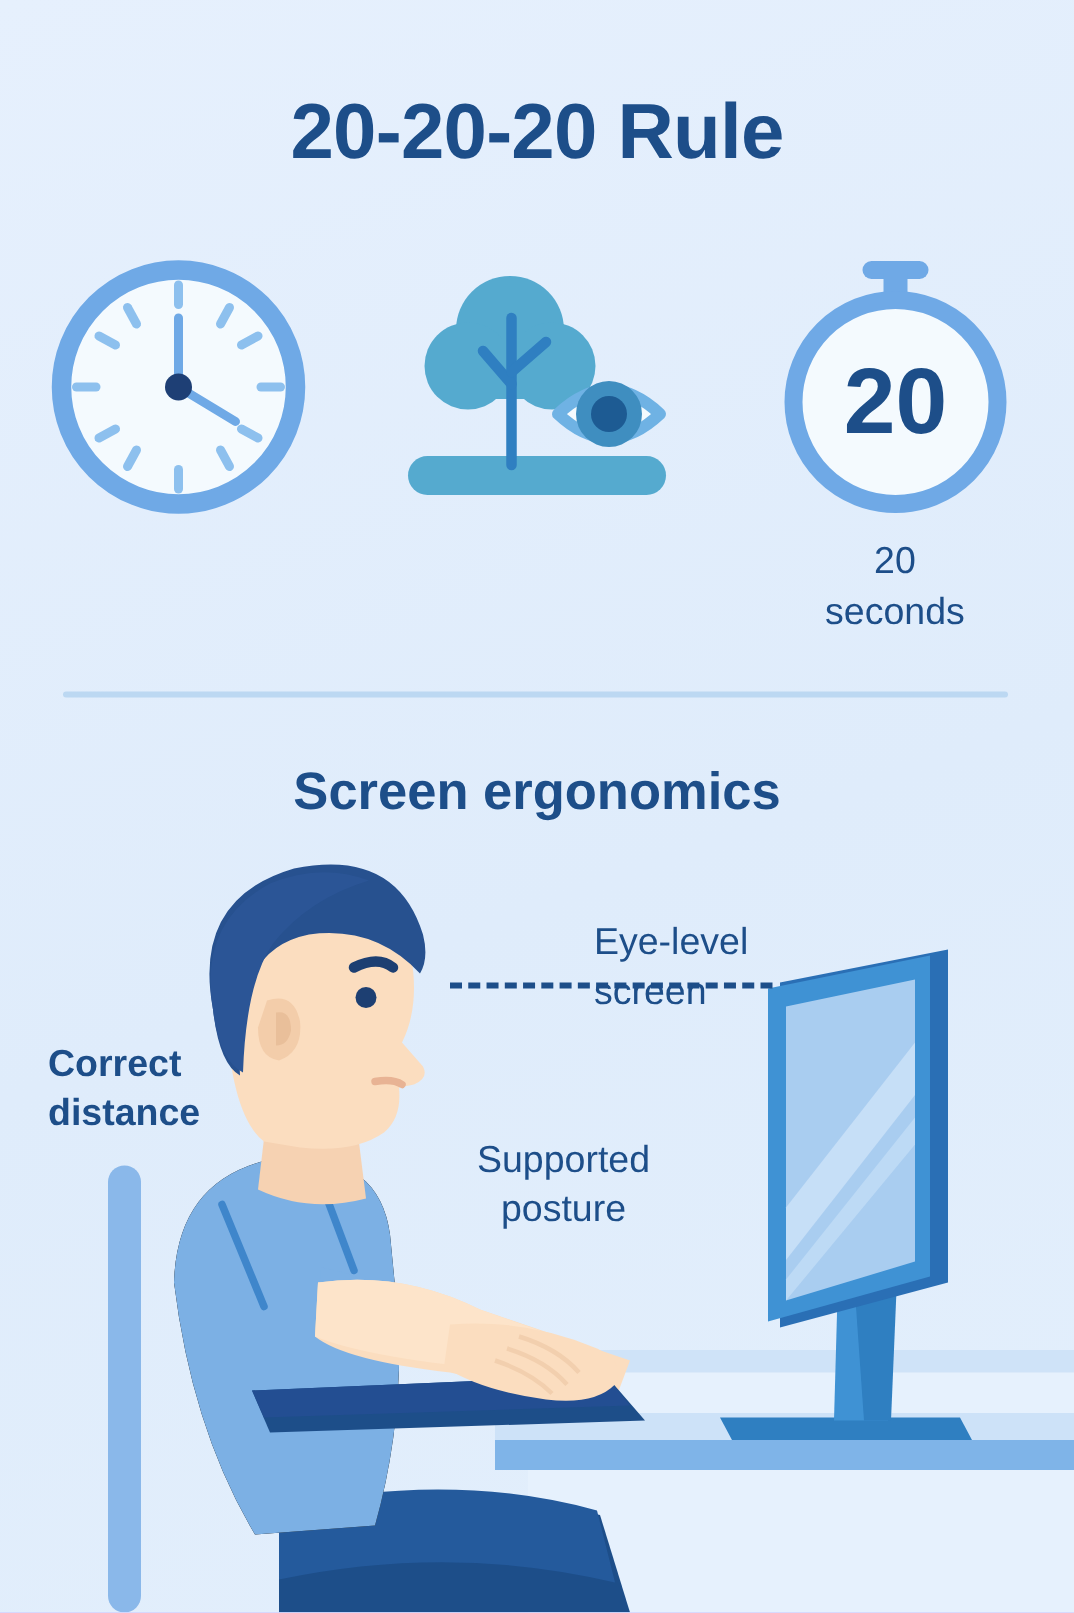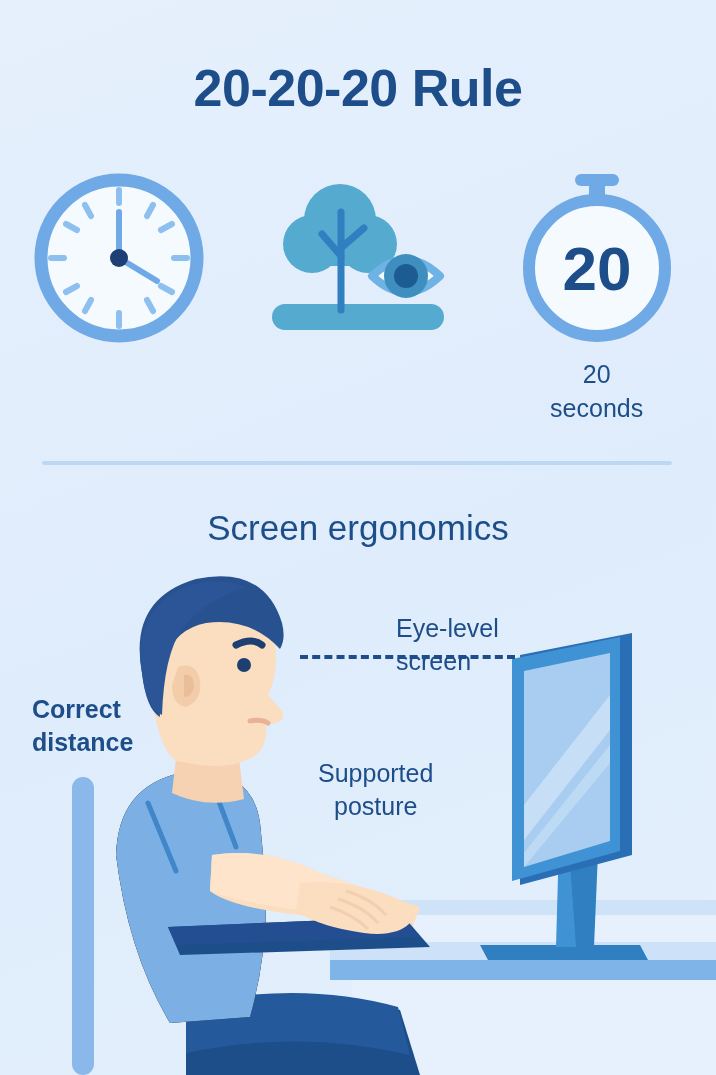--- a/index.html
+++ b/index.html
@@ -79,21 +79,21 @@
   }
 
   
   .section-title {
     position: absolute;
     top: 508px;
     left: 0;
     width: 716px;
     text-align: center;
     font-size: 35px;
-    font-weight: normal;
+    font-weight: bold;
     color: #1d4e89;
   }
 
   
   .scene {
     position: absolute;
     left: 0;
     top: 555px;
     width: 572px;
     height: 520px;

